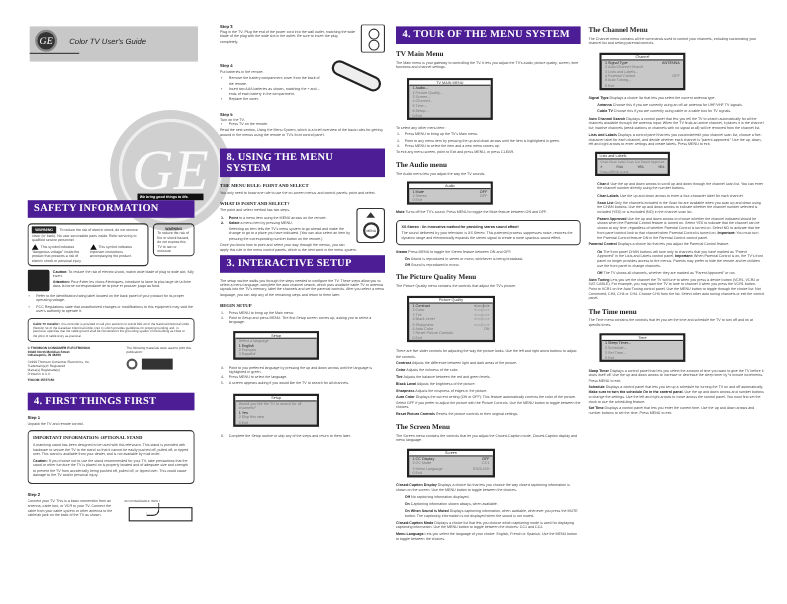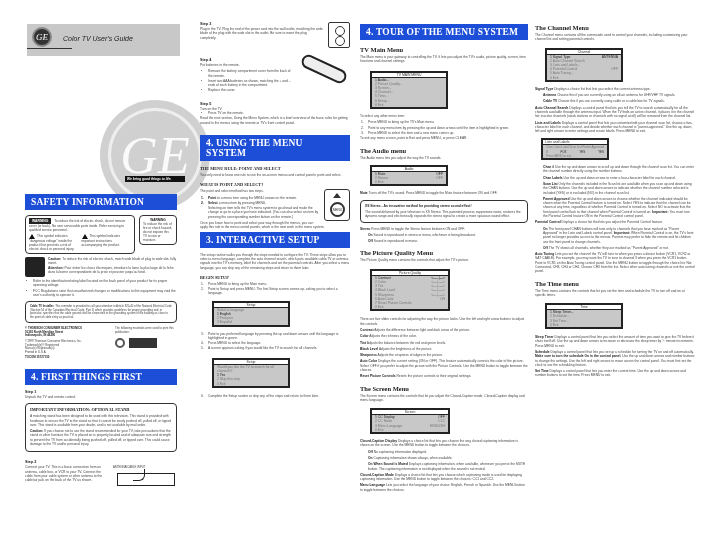--- a/index.html
+++ b/index.html
@@ -16,21 +16,21 @@
   .p { font-size: 3.3px; line-height: 4.3px; color: #444; margin-bottom: 2px; }
   .b { font-weight: bold; color: #222; }
   .step { font-size: 3.8px; font-weight: bold; color: #222; margin-top: 4px; margin-bottom: 1px; }
   .bul { font-size: 3.3px; line-height: 4.3px; color: #444; padding-left: 8px; position: relative; margin-bottom: 1px; }
   .bul::before { content: "•"; position: absolute; left: 1px; }
   .num { font-size: 3.3px; line-height: 4.3px; color: #444; padding-left: 8px; position: relative; margin-bottom: 1px; }
   .num span.n { position: absolute; left: 1px; }
   .ind { padding-left: 8px; }
 
   .sect {
-    background: #1d4ed8; color: #fff; font-family: "Liberation Serif", serif;
+    background: #4c1d95; color: #fff; font-family: "Liberation Serif", serif;
     font-weight: bold; font-size: 9.5px; padding: 3px 6px; margin: 6px 0 5px 0;
     letter-spacing: 0.2px;
   }
   .sub { font-family: "Liberation Serif", serif; font-weight: bold; font-size: 4.3px; color: #222; margin: 5px 0 2px; }
   .h2 { font-family: "Liberation Serif", serif; font-weight: bold; font-size: 6.5px; color: #222; margin: 6px 0 2px; }
 
   .roundbox { border: 1.5px solid #333; border-radius: 4px; padding: 3px 4px; margin: 4px 0; }
 
   .menu {
     width: 78px; background: #c8c8c8; border: 2px solid #222; margin: 5px 0 5px 10px;
@@ -79,21 +79,21 @@
 <div class="banner">
   <div class="logo-sm">GE</div>
   <div class="banner-title">Color TV User's Guide</div>
   <div class="banner-line"></div>
 </div>
 <div class="biglogo">
   <div class="inner">GE</div>
 </div>
 <div class="tagline">We bring good things to life.</div>
 
-<div class="col c1" style="top:190px;height:359px;">
+<div class="col c1" style="top:178px;height:359px;">
   <div class="sect" style="margin-top:4px;">SAFETY INFORMATION</div>
 
   <div class="warnbox">
     <div class="warn-main">
       <span class="warn-label">WARNING</span>
       <span>To reduce the risk of electric shock, do not remove cover (or back). No user serviceable parts inside. Refer servicing to qualified service personnel.</span>
       <div style="display:flex;gap:3px;margin-top:2px;">
         <div style="flex:1"><span class="tri"></span><span>This symbol indicates "dangerous voltage" inside the product that presents a risk of electric shock or personal injury.</span></div>
         <div style="flex:1"><span class="tri"></span><span>This symbol indicates important instructions accompanying the product.</span></div>
       </div>
@@ -171,21 +171,21 @@
     <div class="p">Put batteries in the remote.</div>
     <div class="bul">Remove the battery compartment cover from the back of the remote.</div>
     <div class="bul">Insert two AAA batteries as shown, matching the + and – ends of each battery in the compartment.</div>
     <div class="bul">Replace the cover.</div>
   </div>
   <div class="step" style="margin-top:8px">Step 5</div>
   <div class="p" style="margin-bottom:0">Turn on the TV.</div>
   <div class="bul">Press TV on the remote.</div>
   <div class="p">Read the next section, Using the Menu System, which is a brief overview of the basic rules for getting around in the menus using the remote or TV's front control panel.</div>
 
-  <div class="sect" style="margin-top:10px">4. USING THE MENU SYSTEM</div>
+  <div class="sect" style="margin-top:10px">8. USING THE MENU SYSTEM</div>
   <div class="sub">THE MENU RULE: POINT AND SELECT</div>
   <div class="p">You only need to know one rule to use the on-screen menus and control panels: point and select.</div>
   <div class="sub">WHAT IS POINT AND SELECT?</div>
   <div class="dpad">
     <div class="up"></div>
     <div class="ring">MENU</div>
   </div>
   <div class="p">The point and select method has two steps.</div>
   <div class="num"><span class="n b">1.</span><span class="b">Point</span> <span>to a menu item using the MENU arrows on the remote.</span></div>
   <div class="num"><span class="n b">2.</span><span class="b">Select</span> <span>a menu item by pressing MENU.</span></div>

